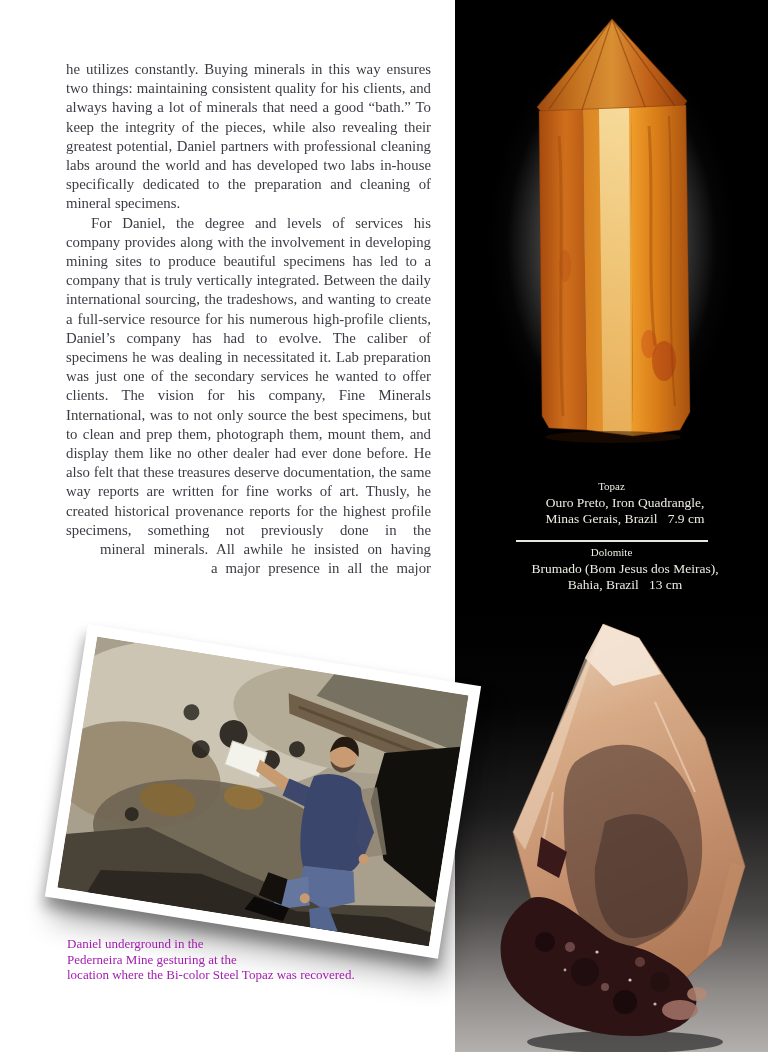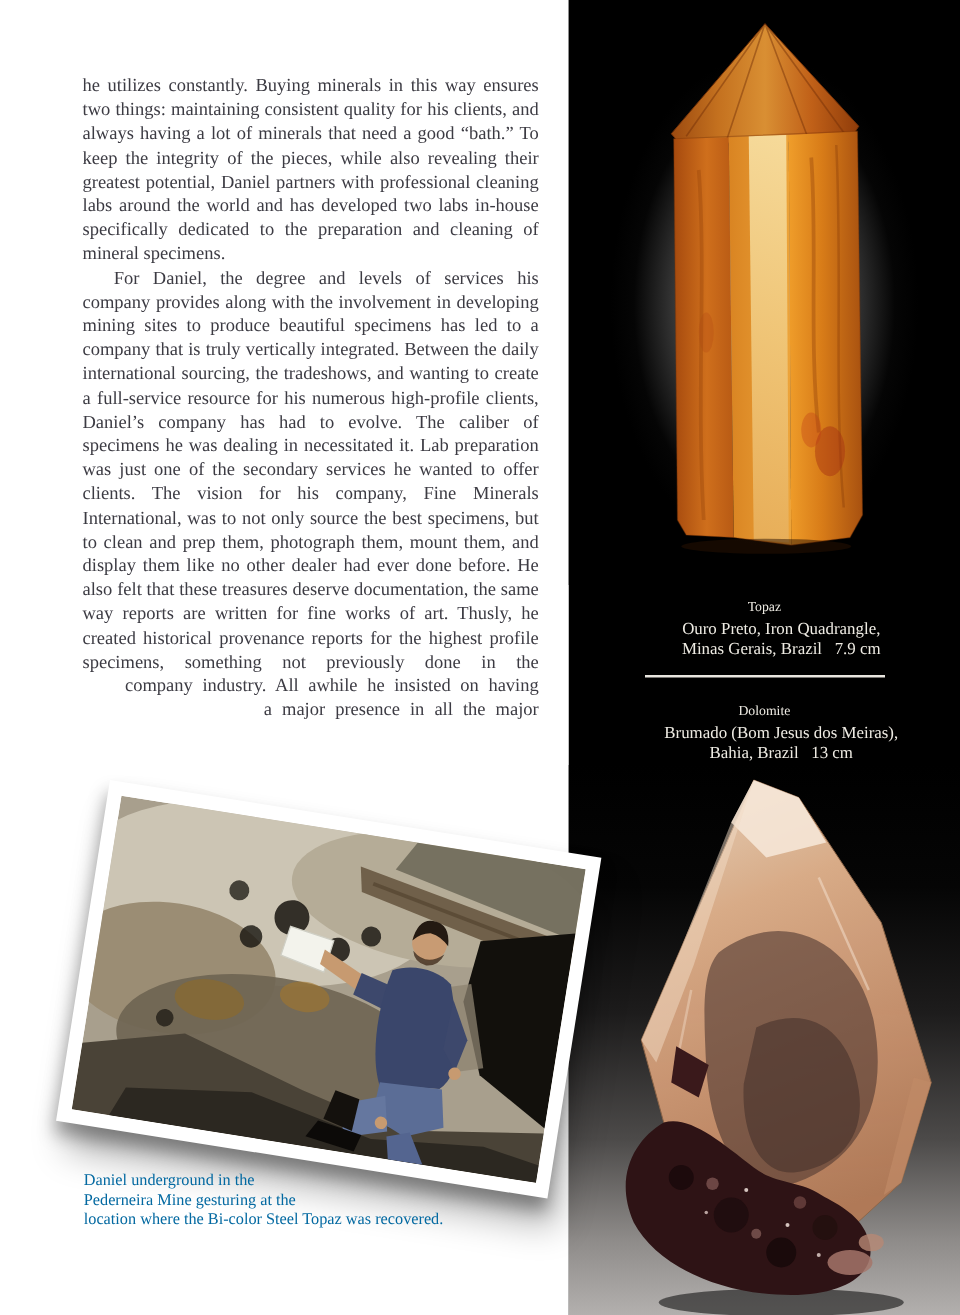--- a/index.html
+++ b/index.html
@@ -21,45 +21,45 @@
       background:radial-gradient(ellipse 145px 235px at 50% 52%,
         rgba(215,215,215,.95) 0%, rgba(130,130,130,.55) 42%, rgba(40,40,40,.12) 72%, rgba(0,0,0,0) 85%);}
   .topaz-photo svg{position:absolute;left:74px;top:16px;}
 
   .caption{position:absolute;left:0;width:313px;text-align:center;color:#eeebe3;}
   .caption .cap-name{display:block;font-size:11px;line-height:18px;}
   .caption .cap-line{display:block;font-size:13.5px;line-height:16px;margin-left:27px;}
   .topaz-caption{top:477px;}
   .caption-divider{position:absolute;top:540px;left:50%;transform:translateX(-50%);
       width:192px;height:2px;background:#e9e6df;}
-  .dolomite-caption{top:560px;font-family:Liberation Serif, serif;}
+  .dolomite-caption{top:543px;font-family:Liberation Serif, serif;}
 
   .dolomite-photo{position:absolute;left:0;top:612px;width:313px;height:440px;overflow:hidden;
       background:linear-gradient(180deg,#000 0%,#050505 22%,#1d1c1c 45%,#4c4a49 68%,#8d8a88 86%,#b3b0ae 100%);}
 
   
   .mine-photo{position:absolute;left:88px;top:624px;width:398px;height:276px;margin:0;
       background:#ffffff;padding:11px;box-sizing:border-box;
       transform:rotate(9deg);transform-origin:top left;z-index:2;
       box-shadow:0 10px 14px rgba(0,0,0,.35), 10px 22px 28px rgba(0,0,0,.28);}
   .mine-photo svg{display:block;}
 
-  .mine-caption{position:absolute;left:67px;top:936px;width:390px;color:#0369a1;
+  .mine-caption{position:absolute;left:67px;top:936px;width:390px;color:#a21caf;
       font-size:13px;line-height:15.6px;z-index:3;}
   .mine-caption span{display:block;}
 </style>
 </head>
 <body>
 
 <div class="page">
 
   <main class="text-column">
     <p>he utilizes constantly. Buying minerals in this way ensures two things: maintaining consistent quality for his clients, and always having a lot of minerals that need a good “bath.” To keep the integrity of the pieces, while also revealing their greatest potential, Daniel partners with professional cleaning labs around the world and has developed two labs in-house specifically dedicated to the preparation and cleaning of mineral specimens.</p>
     <p class="para-indent">For Daniel, the degree and levels of services his company provides along with the involvement in developing mining sites to produce beautiful specimens has led to a company that is truly vertically integrated. Between the daily international sourcing, the tradeshows, and wanting to create a full-service resource for his numerous high-profile clients, Daniel’s company has had to evolve. The caliber of specimens he was dealing in necessitated it. Lab preparation was just one of the secondary services he wanted to offer clients. The vision for his company, Fine Minerals International, was to not only source the best specimens, but to clean and prep them, photograph them, mount them, and display them like no other dealer had ever done before. He also felt that these treasures deserve documentation, the same way reports are written for fine works of art. Thusly, he created historical provenance reports for the highest profile specimens, something not previously done in the</p>
-    <p class="wrap-line-1">company industry. All awhile he insisted on having</p>
+    <p class="wrap-line-1">mineral minerals. All awhile he insisted on having</p>
     <p class="wrap-line-2">a major presence in all the major</p>
   </main>
 
   <aside class="specimen-panel">
 
     <div class="topaz-photo">
       <div class="topaz-glow"></div>
       <svg width="166" height="428" viewBox="0 0 166 428">
         <defs>
           <linearGradient id="tpy" x1="0" y1="0" x2="1" y2="0">

